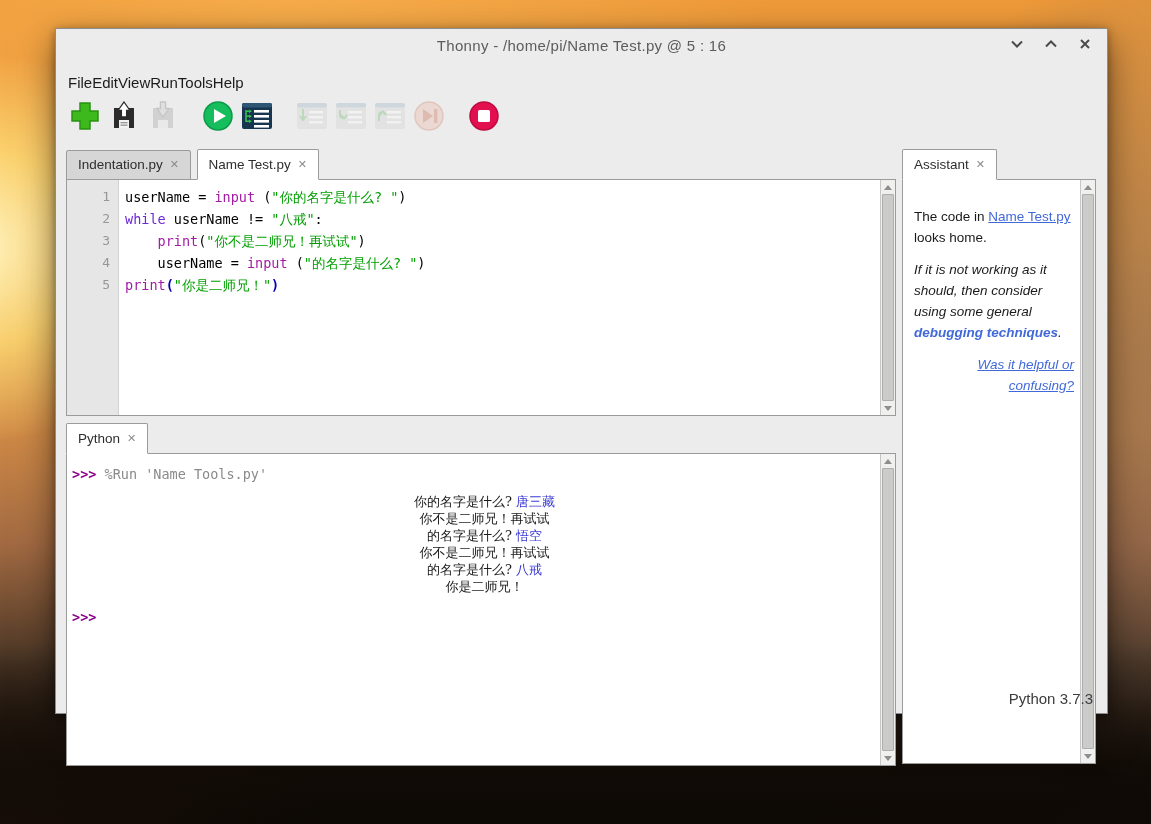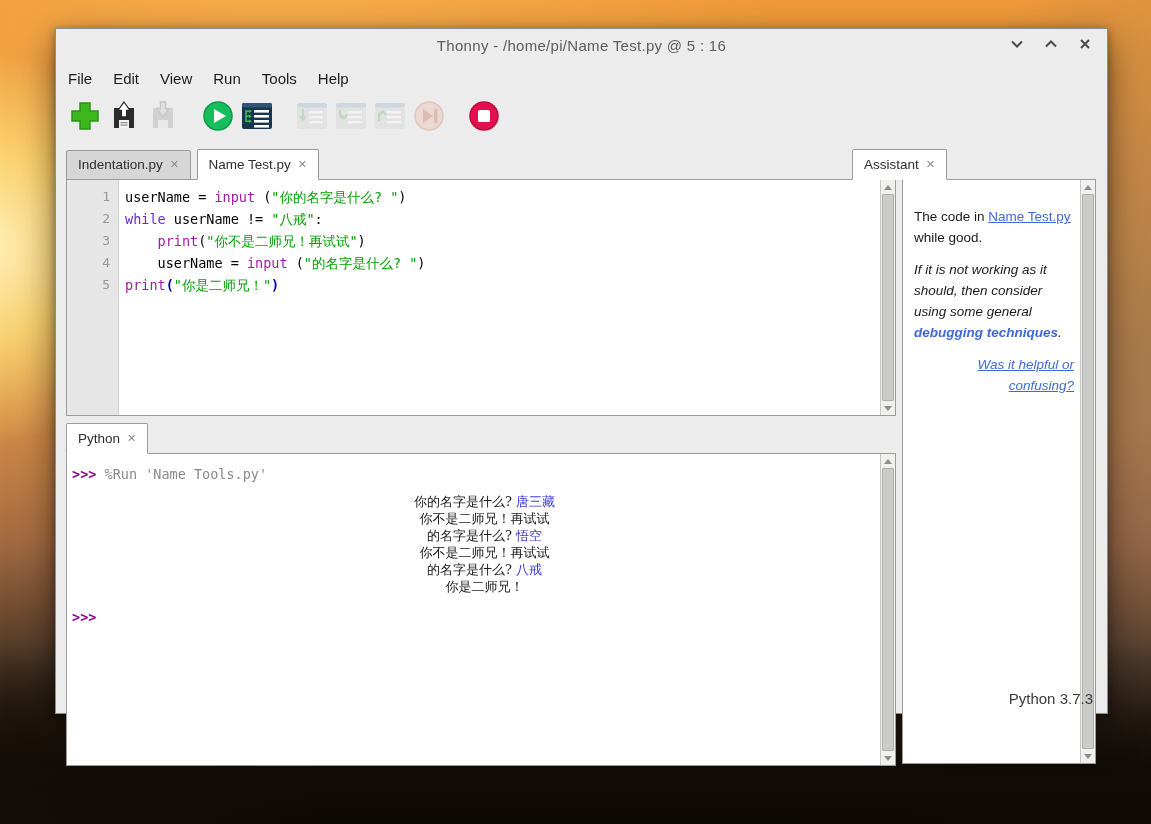--- a/index.html
+++ b/index.html
@@ -26,38 +26,38 @@
     position:absolute; left:55px; top:28px; width:1053px; height:686px;
     background:#ececec; border:1px solid #8d8d8d;
     box-shadow:0 12px 34px rgba(0,0,0,.5), 0 2px 8px rgba(0,0,0,.35);
   }
   .titlebar{ position:absolute; left:0; top:0; width:100%; height:33px; }
   .title{ position:absolute; left:0; right:0; top:8px; text-align:center; font-size:15px; color:#5c5c5c; letter-spacing:.3px; }
   .win-controls{ position:absolute; right:14px; top:7px; display:flex; gap:18px; }
   .win-btn{ width:16px; height:16px; display:flex; align-items:center; justify-content:center; cursor:default; }
   .win-btn svg{ display:block; }
 
-  .menubar{ position:absolute; left:12px; top:36px; height:26px; display:flex; gap:21px; align-items:center; font-size:15px; color:#1b1b1b; }
+  .menubar{ position:absolute; left:12px; top:36px; height:26px; display:flex; align-items:flex-end; font-size:15px; color:#1b1b1b; }
   .menu-item{ cursor:default; }
 
   
   .toolbar{ position:absolute; left:13px; top:64px; height:46px; display:flex; align-items:center; }
   .tbtn{ width:32px; height:36px; display:flex; align-items:center; justify-content:center; margin-right:7px; background:transparent; border:none; }
   .tbtn.gap{ margin-left:16px; }
   .tbtn svg{ display:block; }
   .disabled{ opacity:.92; }
 
   
   .tab{ display:inline-flex; align-items:center; height:30px; padding:12px 11px; font-size:13.5px; color:#2e2e2e;
         background:#d6d6d6; border:1px solid #9b9b9b; border-radius:2px 2px 0 0; margin-right:1px; }
   .tab.active{ background:#ffffff; height:31px; border-bottom:1px solid #ffffff; position:relative; z-index:3; }
   .tab-x{ margin-left:7px; color:#8b8b8b; font-size:11px; line-height:1; }
   .edit-tabs{ position:absolute; left:10px; top:120px; height:31px; }
   .shell-tabs{ position:absolute; left:10px; top:394px; height:31px; }
-  .assist-tabs{ position:absolute; left:796px; top:120px; height:31px; }
+  .assist-tabs{ position:absolute; left:846px; top:120px; height:31px; }
 
   
   .panel{ position:absolute; background:#ffffff; border:1px solid #9b9b9b; }
   .editor-box{ left:10px; top:150px; width:830px; height:237px; }
   .shell-box{ left:10px; top:424px; width:830px; height:313px; }
   .assist-box{ left:846px; top:150px; width:194px; height:585px; }
 
   
   .sb{ position:absolute; right:0; top:0; bottom:0; width:15px; background:#f0f0ef; border-left:1px solid #c6c6c6; }
   .sb-btn{ position:absolute; left:0; width:14px; height:14px; display:flex; align-items:center; justify-content:center; }
@@ -310,21 +310,21 @@
 
   <div class="assist-tabs">
     <span class="tab active">
       <span>Assistant</span>
       <span class="tab-x">✕</span>
     </span>
   </div>
 
   <div class="panel assist-box">
     <div class="assist-content" id="assist">
-        <p><span>The code in </span><span class="seg-link-u">Name Test.py</span><span> while good.</span></p>
+        <p><span>The code in </span><span class="seg-link-u">Name Test.py</span><span> looks home.</span></p>
         <p class="p-italic"><span>If it is not working as it should, then consider using some general </span><span class="seg-link">debugging techniques</span><span>.</span></p>
         <p class="p-italic p-right"><span class="seg-link-u">Was it helpful or confusing?</span></p>
       </div>
     <div class="sb">
       <div class="sb-btn up">
           <i class="tri-up"></i>
         </div>
       <div class="sb-thumb"></div>
       <div class="sb-btn down">
           <i class="tri-down"></i>

